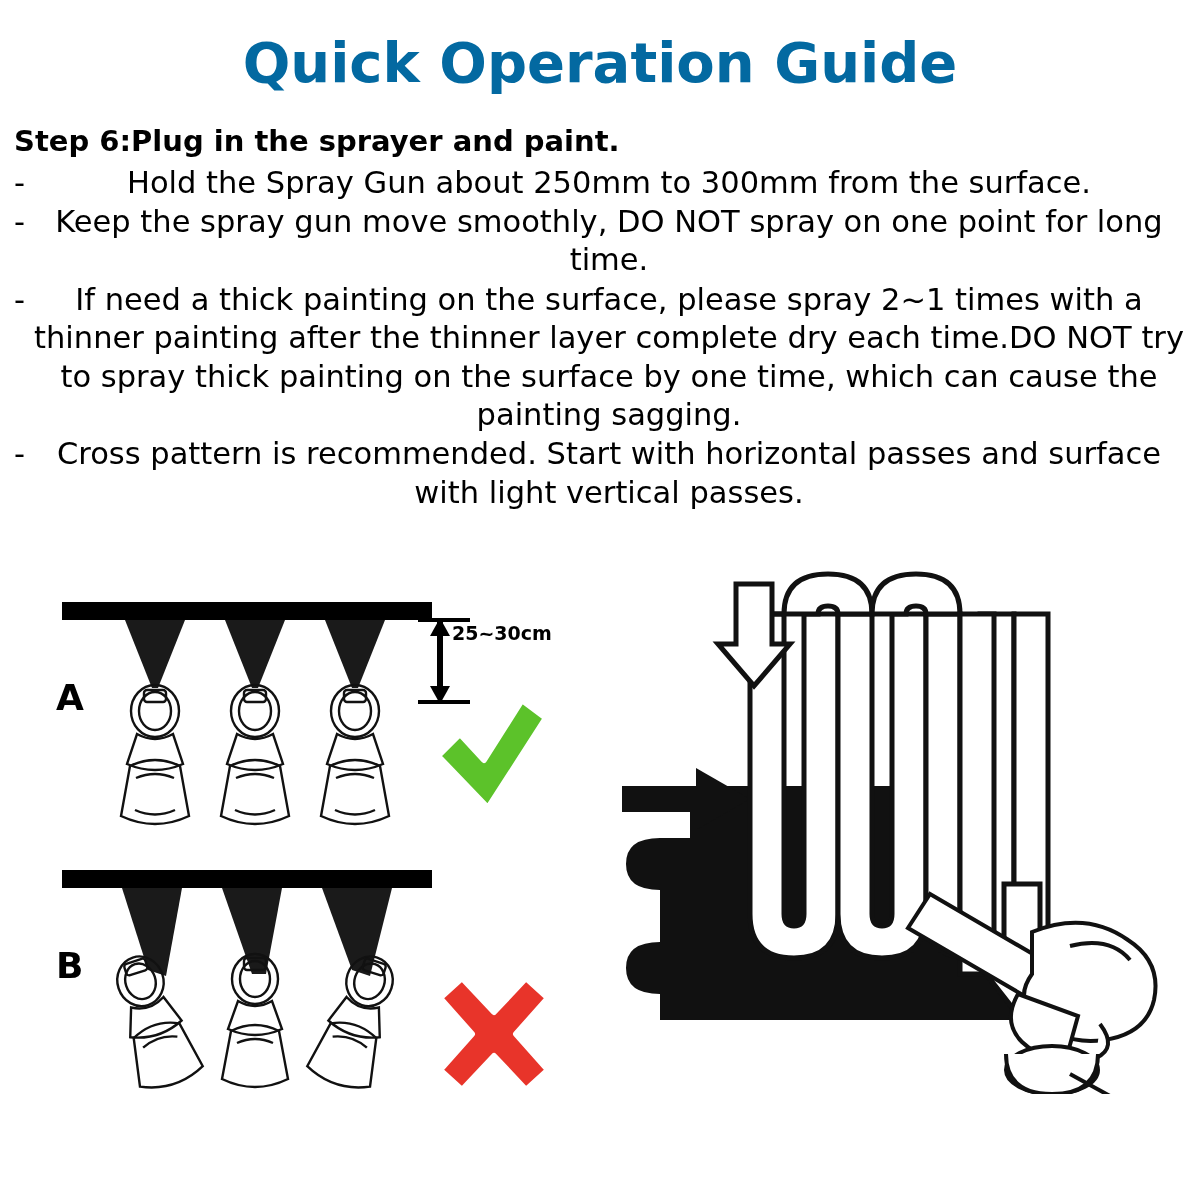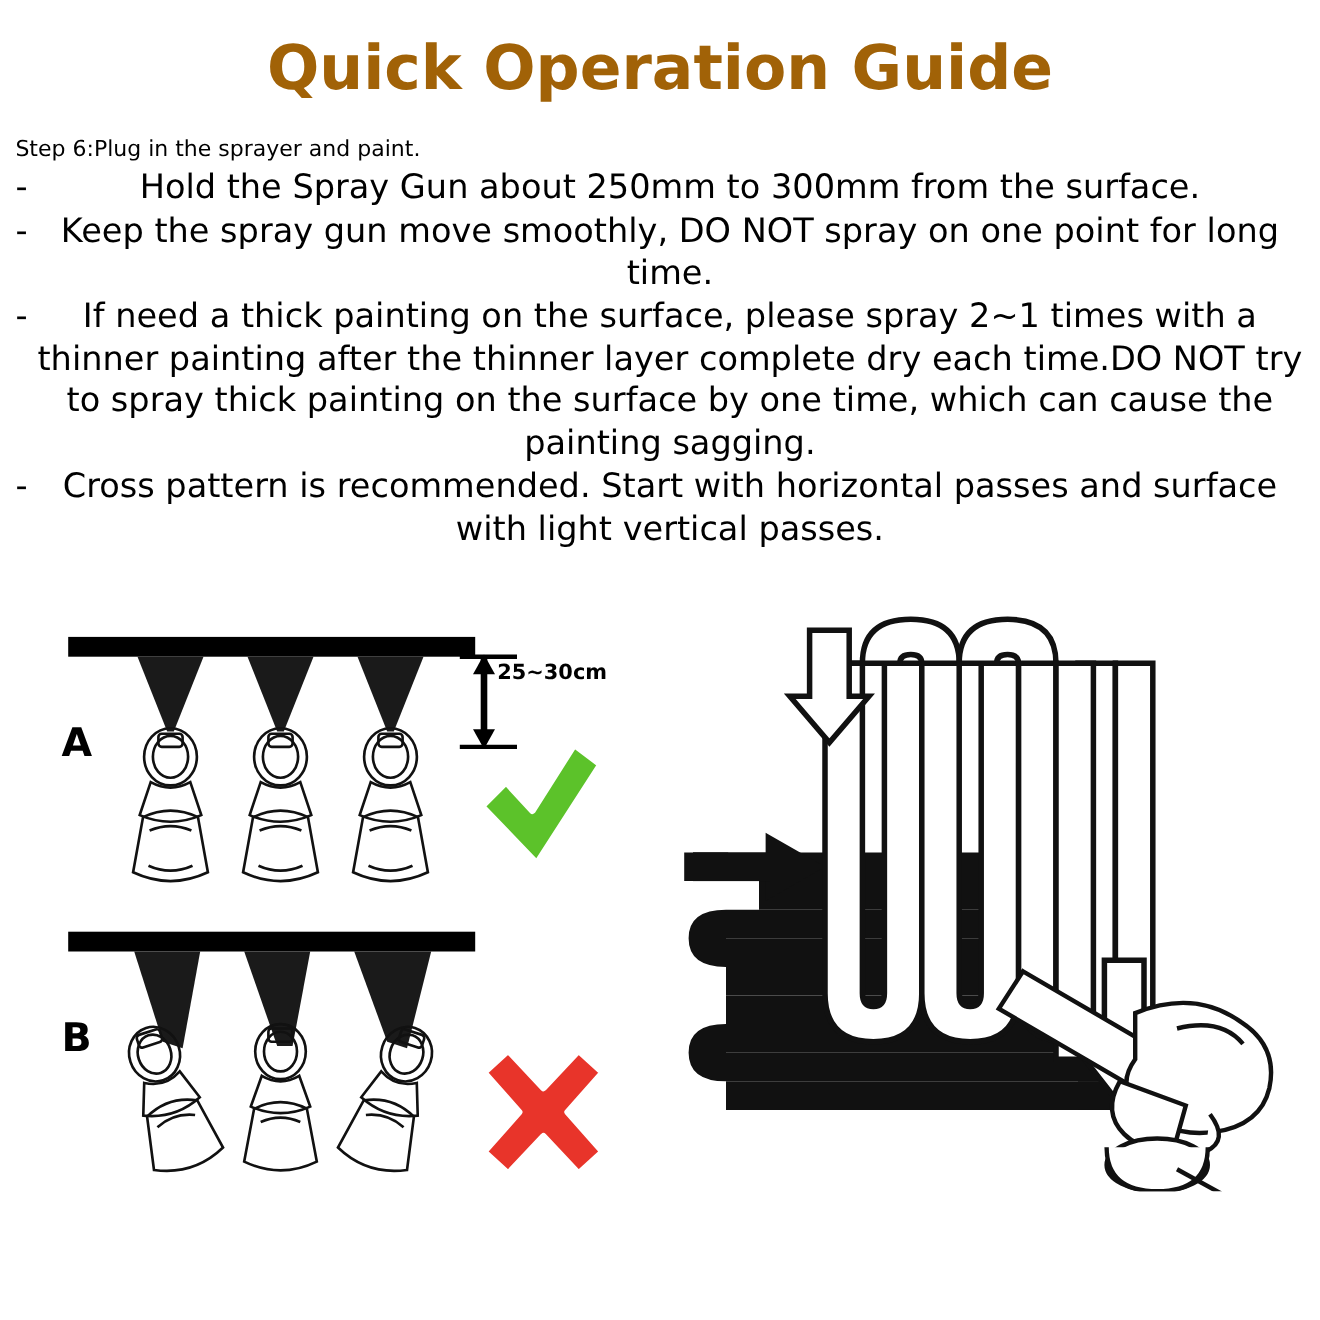--- a/index.html
+++ b/index.html
@@ -15,35 +15,35 @@
     overflow: hidden;
     position: relative;
   }
   .page {
     width: 1200px;
     height: 1200px;
     position: relative;
   }
   .title {
     text-align: center;
-    color: #a16207;
+    color: #0369a1;
     font-weight: bold;
     font-size: 56px;
     letter-spacing: 0px;
     margin: 30px 0 0 0;
     font-family: "DejaVu Sans", sans-serif;
   }
   .body-text {
     margin: 28px 14px 0 14px;
     font-size: 30.5px;
     line-height: 1.26;
   }
   .step-head {
-    font-weight: normal;
-    font-size: 20px;
+    font-weight: bold;
+    font-size: 29px;
     margin-bottom: 4px;
   }
   .bullet {
     display: flex;
     align-items: flex-start;
     margin-bottom: 1px;
   }
   .bullet .dash {
     width: 18px;
     flex: 0 0 18px;
@@ -55,21 +55,21 @@
     text-align: center;
   }
   .figures {
     position: relative;
     margin-top: 34px;
     height: 560px;
   }
   .fig-left {
     position: absolute;
     left: 40px;
-    top: 20px;
+    top: 32px;
     width: 520px;
     height: 520px;
   }
   .fig-right {
     position: absolute;
     left: 600px;
     top: 8px;
     width: 580px;
     height: 540px;
   }

